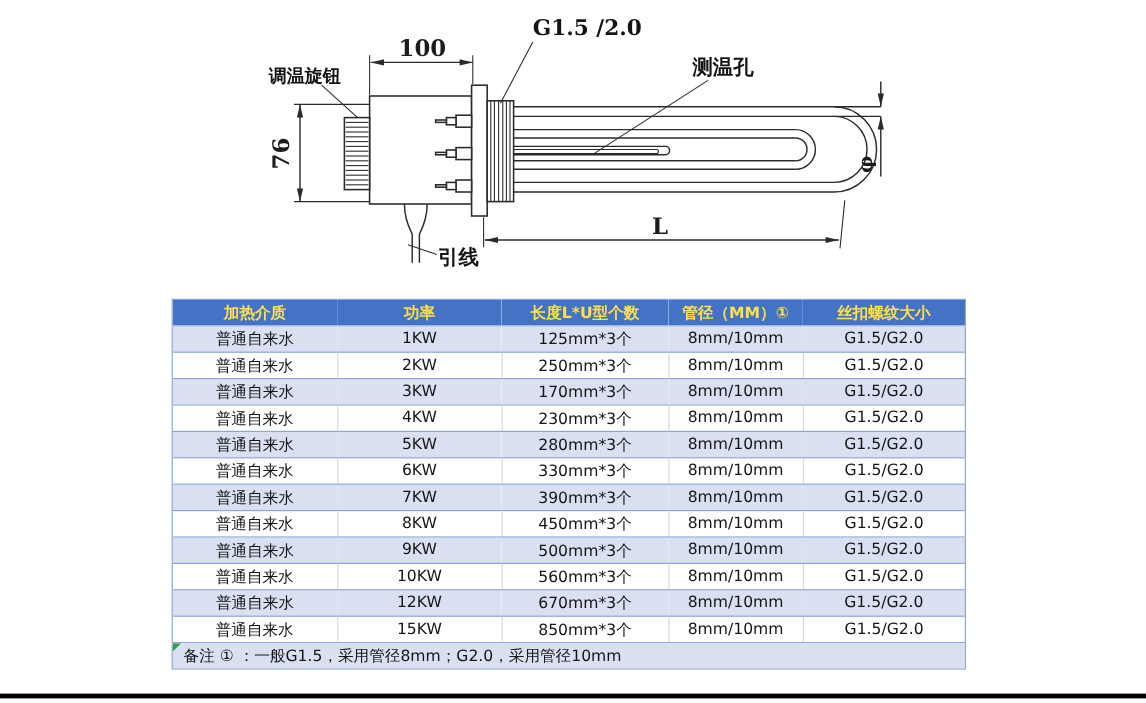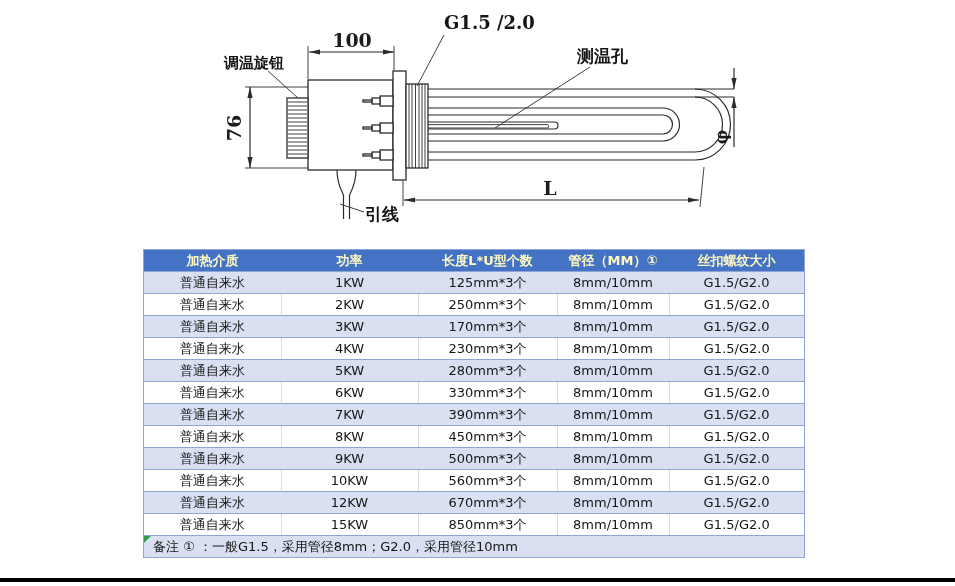--- a/index.html
+++ b/index.html
@@ -22,21 +22,21 @@
   .thread-label{font-family:"DejaVu Serif","Liberation Serif",serif;font-weight:bold;
             font-size:18px;fill:#141414;}
   
   #spec-table{position:absolute;left:143px;top:249px;width:660px;
               border-collapse:collapse;table-layout:fixed;
               font-size:13px;color:#151515;}
   #spec-table td,#spec-table th{height:21px;padding:0;text-align:center;
               border-top:1px solid #8FA5D6;border-bottom:1px solid #8FA5D6;
               overflow:hidden;white-space:nowrap;}
   #spec-table{border:1px solid #8FA5D6;}
-  #spec-table th{background:#4472C4;color:#fef9c3;font-weight:bold;font-size:13px;}
+  #spec-table th{background:#4472C4;color:#fde047;font-weight:bold;font-size:13px;}
   #spec-table tr.alt td{background:#D9E0F1;}
   #spec-table tr.plain td{background:#ffffff;}
   #spec-table tr.plain td:not(:last-child){border-right:1px solid #DADADA;}
   #spec-table td.note-cell{text-align:left;padding-left:9px;position:relative;
               background:#D9E0F1;}
   .note-marker{position:absolute;left:0;top:0;width:0;height:0;
               border-top:7px solid #2E9E4F;border-right:7px solid transparent;}
   
   #bottom-bar{position:absolute;left:0;top:578px;width:955px;height:4px;
               background:#000000;}

